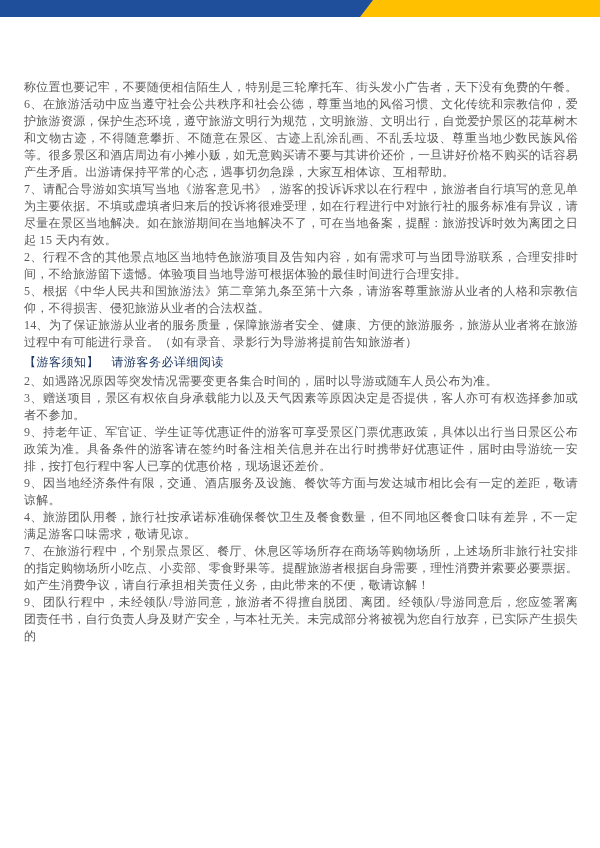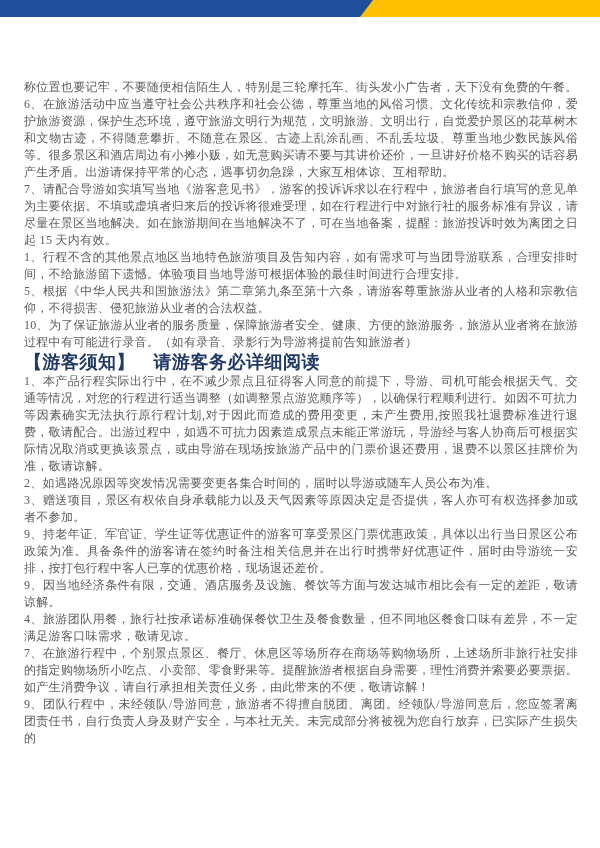--- a/index.html
+++ b/index.html
@@ -32,23 +32,23 @@
     color:#5B5B5B;
     font-size:12px;
     line-height:17px;
     text-align:justify;
     letter-spacing:0.3px;
   }
   .para{margin:0;}
   .notice-heading{
     margin:2px 0 1px 0;
     color:#1F3864;
-    font-size:18px;
+    font-size:12px;
     line-height:19px;
-    font-weight:bold;
+    font-weight:normal;
     letter-spacing:0.5px;
     text-align:left;
   }
 </style>
 </head>
 <body>
 
 <div class="page">
 
   <div class="top-bar">
@@ -56,29 +56,28 @@
   </div>
 
   <div class="content">
 
     <p class="para">称位置也要记牢，不要随便相信陌生人，特别是三轮摩托车、街头发小广告者，天下没有免费的午餐。</p>
 
     <p class="para">6、在旅游活动中应当遵守社会公共秩序和社会公德，尊重当地的风俗习惯、文化传统和宗教信仰，爱护旅游资源，保护生态环境，遵守旅游文明行为规范，文明旅游、文明出行，自觉爱护景区的花草树木和文物古迹，不得随意攀折、不随意在景区、古迹上乱涂乱画、不乱丢垃圾、尊重当地少数民族风俗等。很多景区和酒店周边有小摊小贩，如无意购买请不要与其讲价还价，一旦讲好价格不购买的话容易产生矛盾。出游请保持平常的心态，遇事切勿急躁，大家互相体谅、互相帮助。</p>
 
     <p class="para">7、请配合导游如实填写当地《游客意见书》，游客的投诉诉求以在行程中，旅游者自行填写的意见单为主要依据。不填或虚填者归来后的投诉将很难受理，如在行程进行中对旅行社的服务标准有异议，请尽量在景区当地解决。如在旅游期间在当地解决不了，可在当地备案，提醒：旅游投诉时效为离团之日起 15 天内有效。</p>
 
-    <p class="para">1、行程不含的其他景点地区当地特色旅游项目及告知内容，如有需求可与当团导游联系，合理安排时间，不给旅游留下遗憾。体验项目当地导游可根据体验的最佳时间进行合理安排。</p>
+    <p class="para">2、行程不含的其他景点地区当地特色旅游项目及告知内容，如有需求可与当团导游联系，合理安排时间，不给旅游留下遗憾。体验项目当地导游可根据体验的最佳时间进行合理安排。</p>
 
     <p class="para">5、根据《中华人民共和国旅游法》第二章第九条至第十六条，请游客尊重旅游从业者的人格和宗教信仰，不得损害、侵犯旅游从业者的合法权益。</p>
 
-    <p class="para">10、为了保证旅游从业者的服务质量，保障旅游者安全、健康、方便的旅游服务，旅游从业者将在旅游过程中有可能进行录音。（如有录音、录影行为导游将提前告知旅游者）</p>
+    <p class="para">14、为了保证旅游从业者的服务质量，保障旅游者安全、健康、方便的旅游服务，旅游从业者将在旅游过程中有可能进行录音。（如有录音、录影行为导游将提前告知旅游者）</p>
 
     <h2 class="notice-heading">【游客须知】　请游客务必详细阅读</h2>
 
-    <p class="para">1、本产品行程实际出行中，在不减少景点且征得客人同意的前提下，导游、司机可能会根据天气、交通等情况，对您的行程进行适当调整（如调整景点游览顺序等），以确保行程顺利进行。如因不可抗力等因素确实无法执行原行程计划,对于因此而造成的费用变更，未产生费用,按照我社退费标准进行退费，敬请配合。出游过程中，如遇不可抗力因素造成景点未能正常游玩，导游经与客人协商后可根据实际情况取消或更换该景点，或由导游在现场按旅游产品中的门票价退还费用，退费不以景区挂牌价为准，敬请谅解。</p>
 
     <p class="para">2、如遇路况原因等突发情况需要变更各集合时间的，届时以导游或随车人员公布为准。</p>
 
     <p class="para">3、赠送项目，景区有权依自身承载能力以及天气因素等原因决定是否提供，客人亦可有权选择参加或者不参加。</p>
 
     <p class="para">9、持老年证、军官证、学生证等优惠证件的游客可享受景区门票优惠政策，具体以出行当日景区公布政策为准。具备条件的游客请在签约时备注相关信息并在出行时携带好优惠证件，届时由导游统一安排，按打包行程中客人已享的优惠价格，现场退还差价。</p>
 
     <p class="para">9、因当地经济条件有限，交通、酒店服务及设施、餐饮等方面与发达城市相比会有一定的差距，敬请谅解。</p>
 
     <p class="para">4、旅游团队用餐，旅行社按承诺标准确保餐饮卫生及餐食数量，但不同地区餐食口味有差异，不一定满足游客口味需求，敬请见谅。</p>

